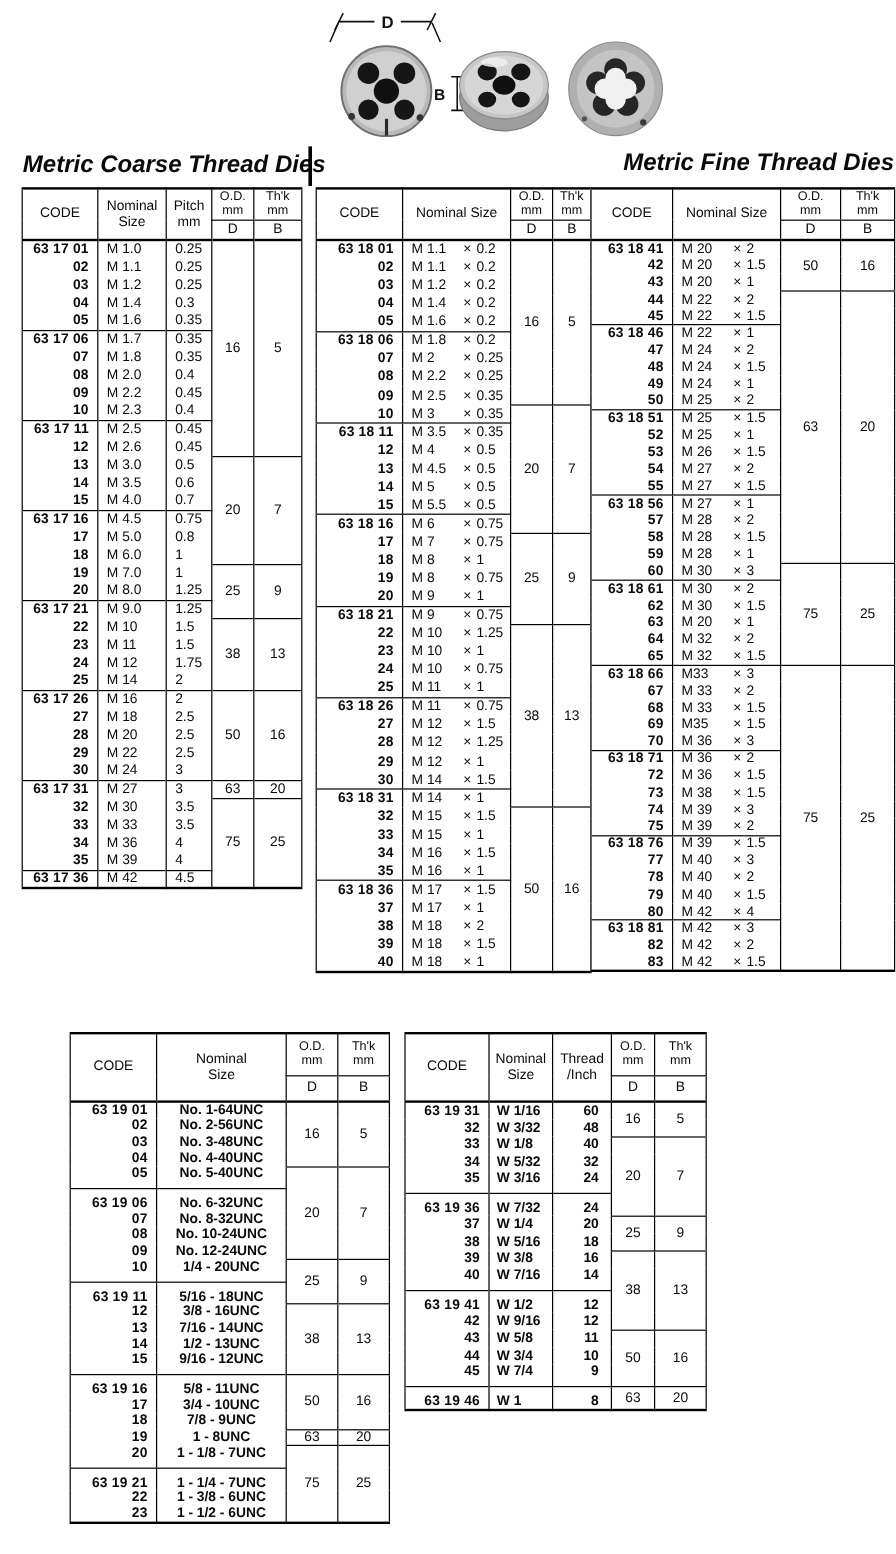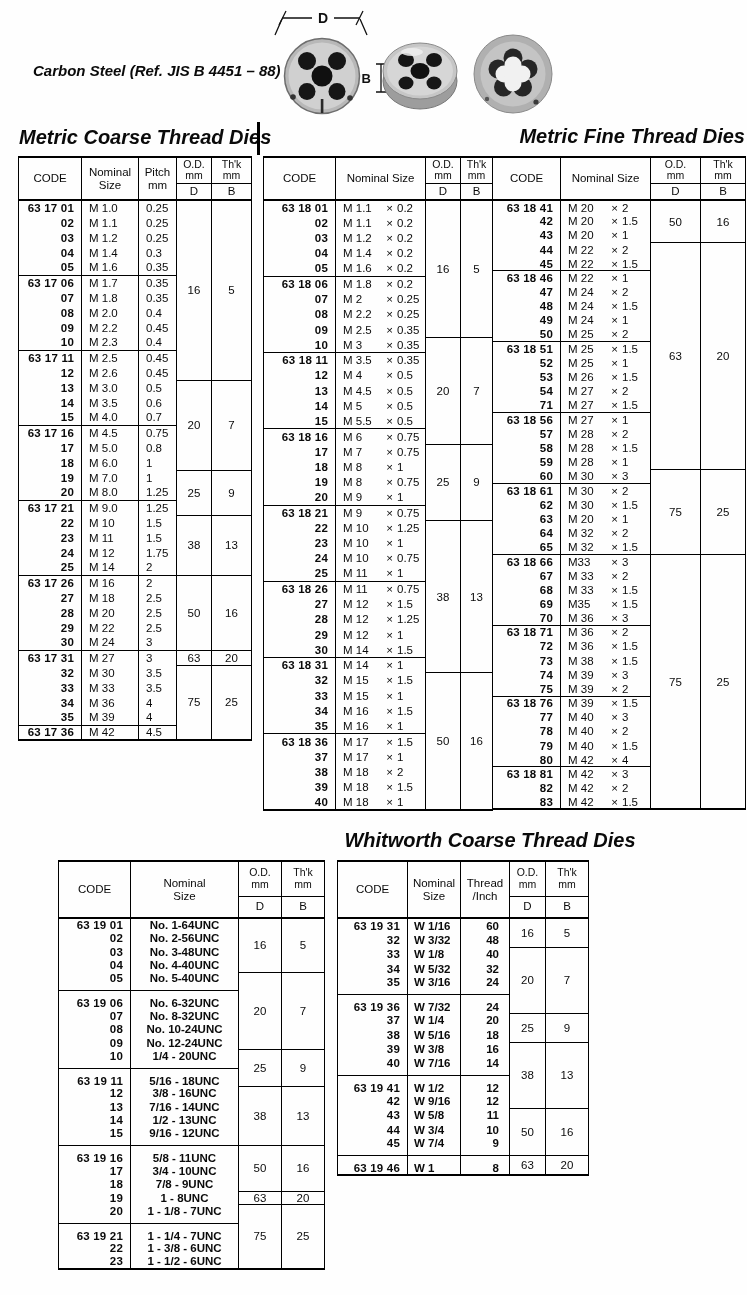--- a/index.html
+++ b/index.html
@@ -50,21 +50,20 @@
   td.od{text-align:center;}
   td.sep{border-top:1px solid #000;}
   td.gt{padding-top:6px;margin-left:24px;}
   td.gb{padding-bottom:6px;}
 </style>
 </head>
 <body>
 
 <div class="page">
 
-  <div class="subtitle">Carbon Steel  (Ref. JIS B 4451 – 88)</div>
 
   <svg class="dies" width="310" height="115" viewBox="0 0 310 115">
 
     <g stroke="#111" stroke-width="1.3" fill="none">
       <path d="M16 7 L9 21"></path>
       <path d="M93 7 L86 21"></path>
       <path d="M12 14 H42 M64 14 H90"></path>
       <path d="M12 15 L5 31 M90 15 L97 31"></path>
     </g>
     <text x="53" y="19" font-size="14" font-weight="bold" text-anchor="middle" fill="#111">D</text>
@@ -113,21 +112,20 @@
       <circle cx="252" cy="70" r="8.5" fill="#f1f1f1"></circle>
       <circle cx="243" cy="70" r="9" fill="#f1f1f1"></circle>
       <circle cx="266" cy="98" r="2.6" fill="#3a3a3a"></circle>
       <circle cx="217" cy="95" r="2.2" fill="#555"></circle>
     </g>
   </svg>
 
   <div class="sec-title" id="title-coarse">Metric Coarse Thread Dies</div>
   <div class="divider"></div>
   <div class="sec-title" id="title-fine">Metric Fine Thread Dies</div>
-  <div class="sec-title" id="title-whitworth">Whitworth Coarse Thread Dies</div>
 
   <table id="t-coarse">
       <colgroup>
         <col style="width: 63px;">
         <col style="width: 57px;">
         <col style="width: 38px;">
         <col style="width: 35px;">
         <col style="width: 40px;">
       </colgroup>
       <thead>
@@ -614,21 +612,21 @@
         </tr>
         <tr>
           <td class="cc">53</td>
           <td class="cf"><span class="nsz">M 26</span><span class="nx">×</span><span class="npt">1.5</span></td>
         </tr>
         <tr>
           <td class="cc">54</td>
           <td class="cf"><span class="nsz">M 27</span><span class="nx">×</span><span class="npt">2</span></td>
         </tr>
         <tr>
-          <td class="cc">71</td>
+          <td class="cc">55</td>
           <td class="cf"><span class="nsz">M 27</span><span class="nx">×</span><span class="npt">1.5</span></td>
         </tr>
         <tr>
           <td class="cc sep">63 18 56</td>
           <td class="cf sep"><span class="nsz">M 27</span><span class="nx">×</span><span class="npt">1</span></td>
         </tr>
         <tr>
           <td class="cc">57</td>
           <td class="cf"><span class="nsz">M 28</span><span class="nx">×</span><span class="npt">2</span></td>
         </tr>

